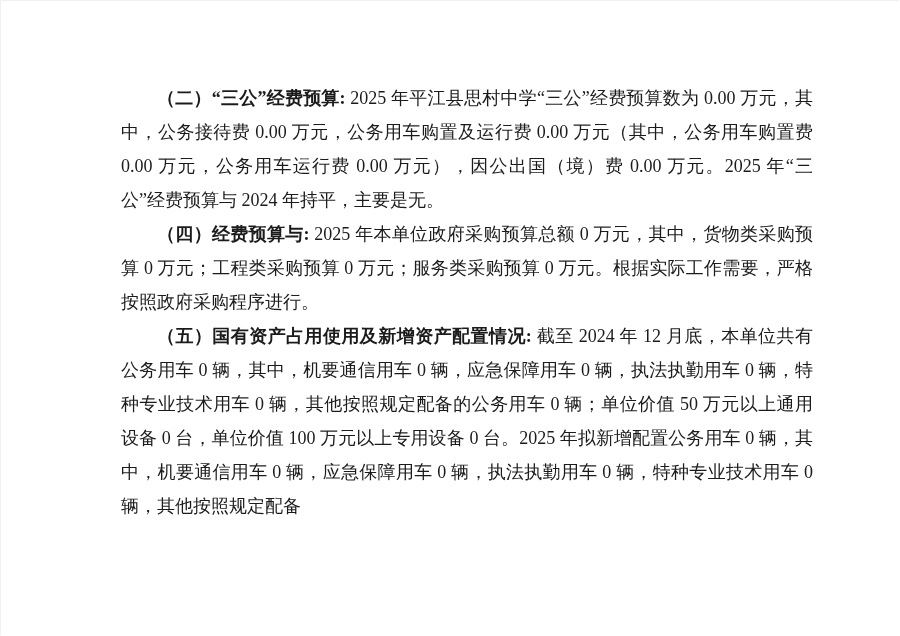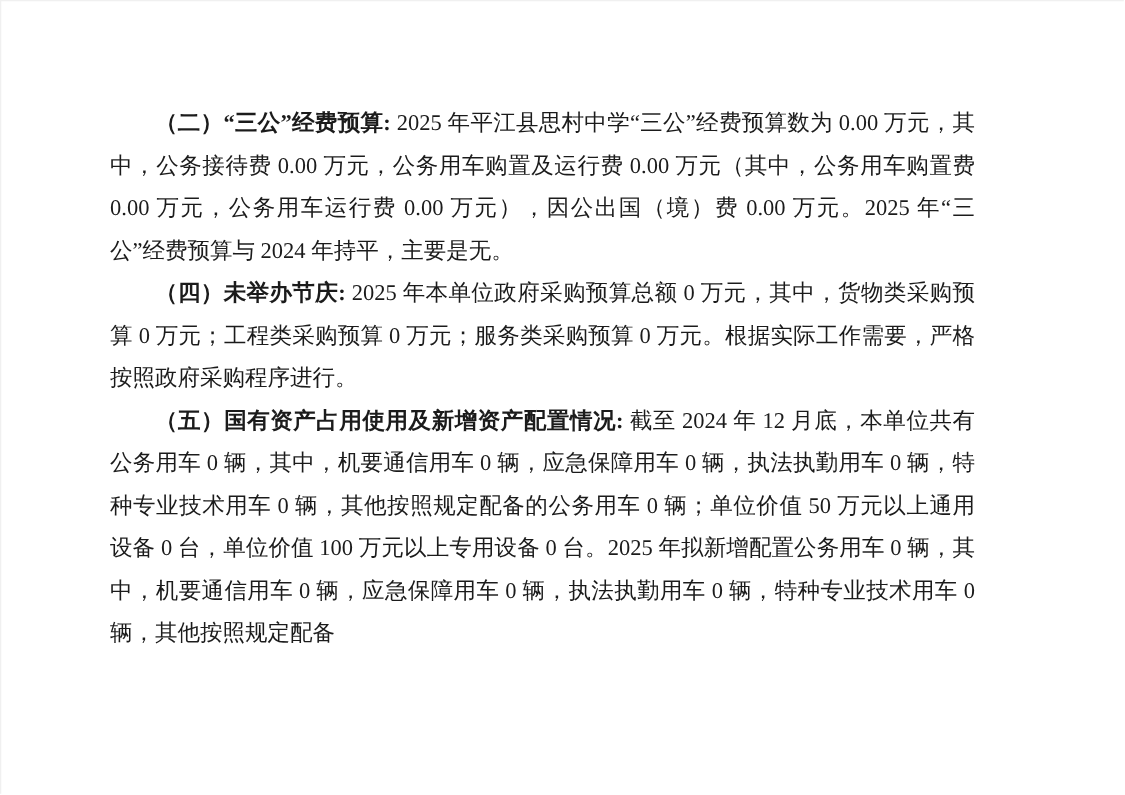--- a/index.html
+++ b/index.html
@@ -16,21 +16,21 @@
     position: relative;
     width: 898px;
     height: 634px;
     background: #ffffff;
     border-top: 1px solid #f0f0f0;
     border-left: 1px solid #f0f0f0;
     box-sizing: content-box;
   }
   .text-block {
     position: absolute;
-    left: 87px;
+    left: 120px;
     top: 80px;
     width: 692px;
     font-family: "Liberation Serif", "DejaVu Serif", serif;
     font-size: 18px;
     line-height: 34px;
     color: #1b1b1b;
   }
   .para {
     margin: 0;
     padding: 0;
@@ -44,18 +44,18 @@
 </style>
 </head>
 <body>
 
 <div class="page">
   <div class="text-block">
 
     <p class="para"><span class="para-heading">（二）“三公”经费预算: </span><span>2025 年平江县思村中学“三公”经费预算数为 0.00 万元，其中，公务接待费 0.00 万元，公务用车购置及运行费 0.00 万元（其中，公务用车购置费 0.00 万元，公务用车运行费 0.00 万元），因公出国（境）费 0.00 万元。2025 年“三公”经费预算与 2024 年持平，主要是无。</span></p>
 
 
-    <p class="para"><span class="para-heading">（四）未举办节庆: </span><span>2025 年本单位政府采购预算总额 0 万元，其中，货物类采购预算 0 万元；工程类采购预算 0 万元；服务类采购预算 0 万元。根据实际工作需要，严格按照政府采购程序进行。</span></p>
+    <p class="para"><span class="para-heading">（四）经费预算与: </span><span>2025 年本单位政府采购预算总额 0 万元，其中，货物类采购预算 0 万元；工程类采购预算 0 万元；服务类采购预算 0 万元。根据实际工作需要，严格按照政府采购程序进行。</span></p>
 
     <p class="para"><span class="para-heading">（五）国有资产占用使用及新增资产配置情况: </span><span>截至 2024 年 12 月底，本单位共有公务用车 0 辆，其中，机要通信用车 0 辆，应急保障用车 0 辆，执法执勤用车 0 辆，特种专业技术用车 0 辆，其他按照规定配备的公务用车 0 辆；单位价值 50 万元以上通用设备 0 台，单位价值 100 万元以上专用设备 0 台。2025 年拟新增配置公务用车 0 辆，其中，机要通信用车 0 辆，应急保障用车 0 辆，执法执勤用车 0 辆，特种专业技术用车 0 辆，其他按照规定配备</span></p>
 
   </div>
 </div>
 
 </body></html>

